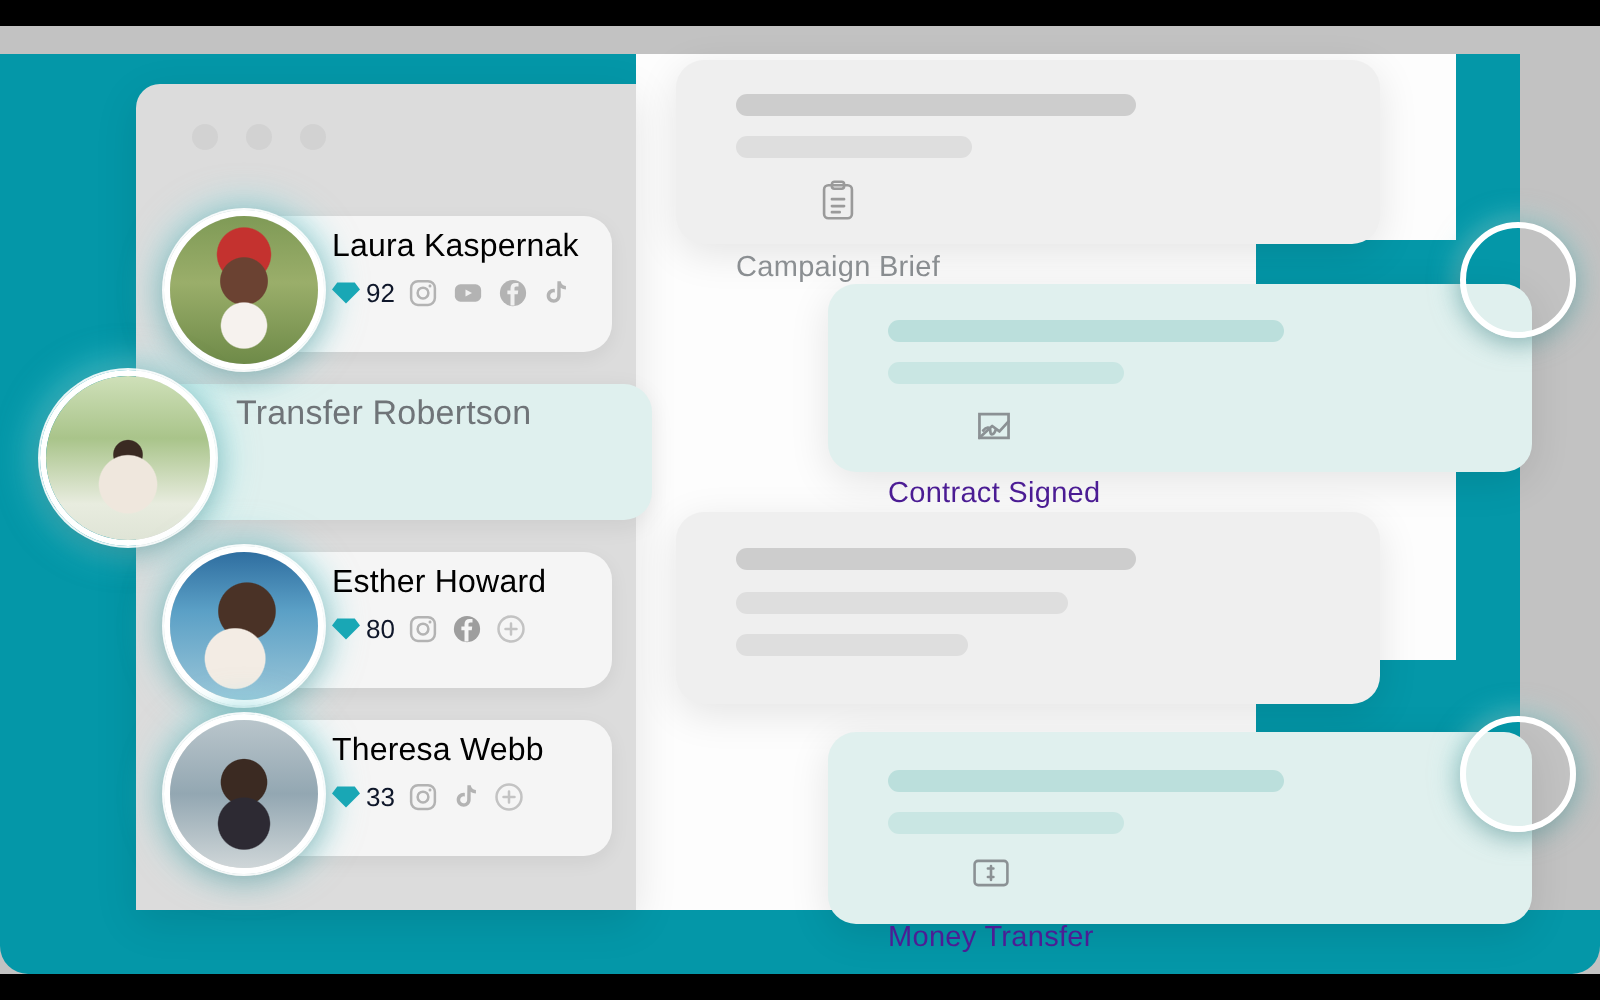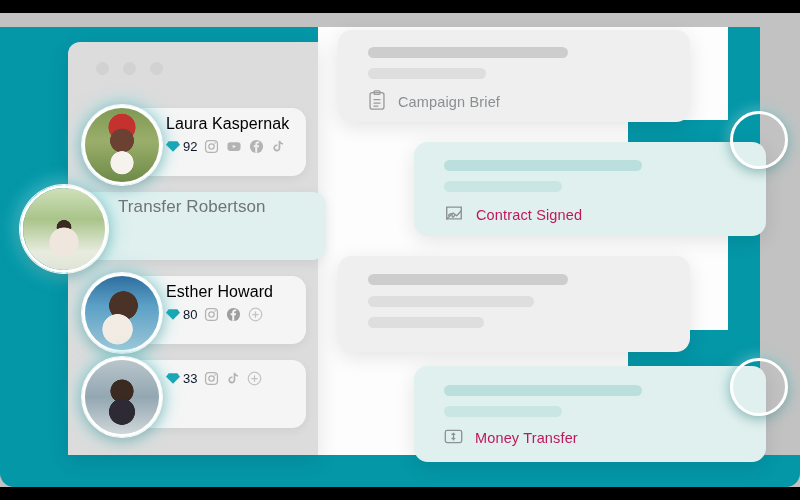--- a/index.html
+++ b/index.html
@@ -106,23 +106,23 @@
   }
   .ccard.gray{background:#efefef;}
   .ccard.mint{background:#e0f0ee;}
   .bar{border-radius:8px;height:11px;}
   .ccard.gray .bar{background:#cdcdcd;}
   .ccard.gray .bar.light{background:#dedede;}
   .ccard.mint .bar{background:#bbdfdc;}
   .ccard.mint .bar.light{background:#c9e6e3;}
   .clabel{
     display:flex;align-items:center;gap:12px;
-    font-size:14.5px;color:#8b8f92;letter-spacing:.15px;
-  }
-  .ccard.mint .clabel{color:#be185d;}
+    font-size:14.5px;color:#8b8f92;letter-spacing:.15px;flex-direction:column;
+  }
+  .ccard.mint .clabel{color:#4c1d95;}
 
   
   .float-av{
     position:absolute;width:52px;height:52px;border-radius:50%;
     border:3px solid #ffffff;overflow:hidden;z-index:30;
     box-shadow:0 3px 12px rgba(0,0,0,.22), 0 0 12px 3px rgba(140,225,228,.5);
   }
 
   
   .p1{background:
@@ -255,20 +255,21 @@
           </div>
         </div>
       </div>
 
       <div class="inf-row">
         <div class="inf-card"></div>
         <div class="avatar">
           <span class="ph p4"></span>
         </div>
         <div class="inf-meta">
+          <div class="inf-name">Theresa Webb</div>
           <div class="inf-stats">
             <span class="score">
               <svg width="14" height="13" viewBox="0 0 16 14">
                 <path d="M3 1h10l3 4-8 8L0 5z" fill="#19a7b5"></path>
               </svg>
               <span class="num">33</span>
             </span>
             <span class="soc">
               <svg width="15" height="15" viewBox="0 0 24 24" fill="none" stroke="#9a9a9a" stroke-width="2">
                 <rect x="2.5" y="2.5" width="19" height="19" rx="5.5"></rect>

